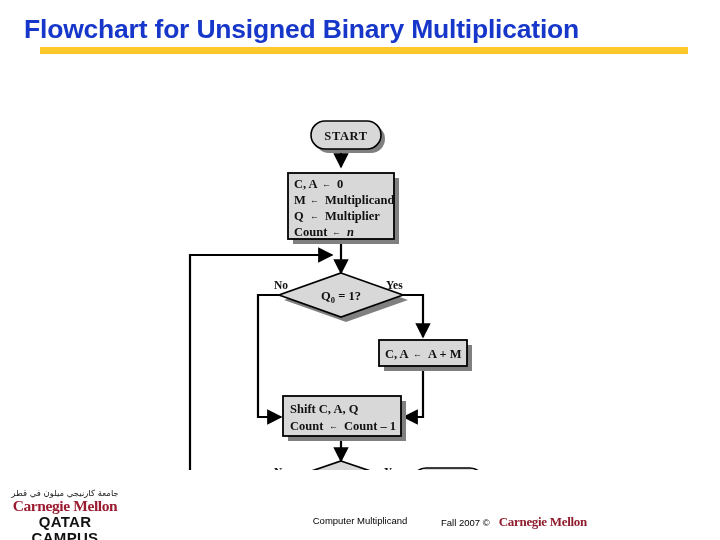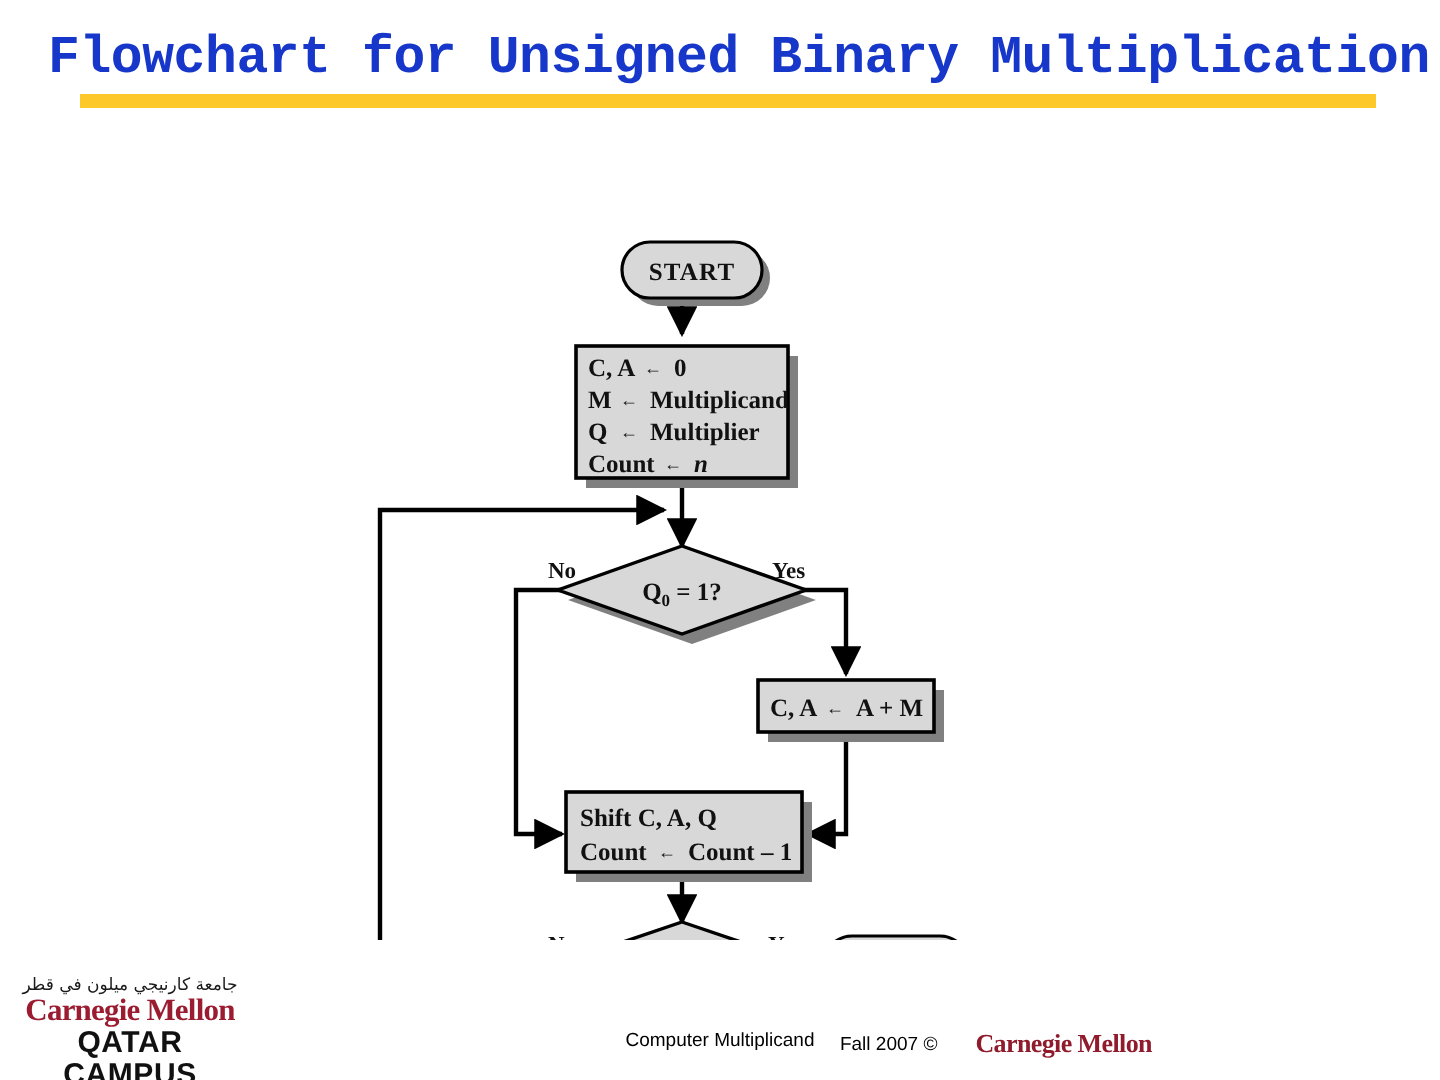--- a/index.html
+++ b/index.html
@@ -8,21 +8,21 @@
     background:#ffffff;
     font-family:"Liberation Sans", sans-serif;
     overflow:hidden;
     position:relative;
   }
   #slide{position:absolute;inset:0;width:720px;height:540px;background:#fff;}
 
   
   .title{
     position:absolute;left:24px;top:13px;width:680px;
-    font-family:Liberation Mono, monospace;
+    font-family:Liberation Sans, sans-serif;
     font-size:26.5px;font-weight:bold;
     color:#1637c9;
     letter-spacing:-0.2px;
     white-space:nowrap;
     line-height:32px;
   }
   .title-rule{
     position:absolute;left:40px;top:47px;width:648px;height:7px;
     background:#fdc82a;
   }
@@ -59,22 +59,22 @@
     width:118px;text-align:center;
     line-height:16px;
   }
 
   .footer-center{
     position:absolute;left:0;top:45px;width:720px;text-align:center;
     font-family:"Liberation Sans", sans-serif;
     font-size:9.5px;color:#000;
   }
   .footer-right{
-    position:absolute;right:12px;top:44px;
-    display:flex;align-items:center;gap:19px;
+    position:absolute;right:1px;top:44px;
+    display:flex;align-items:center;gap:9px;
   }
   .footer-date{
     font-family:"Liberation Sans", sans-serif;
     font-size:9.5px;color:#000;
   }
   .footer-mark{
     font-family:"Liberation Serif", serif;
     font-weight:bold;font-size:13px;color:#8f1b2c;
     letter-spacing:-0.3px;
   }

